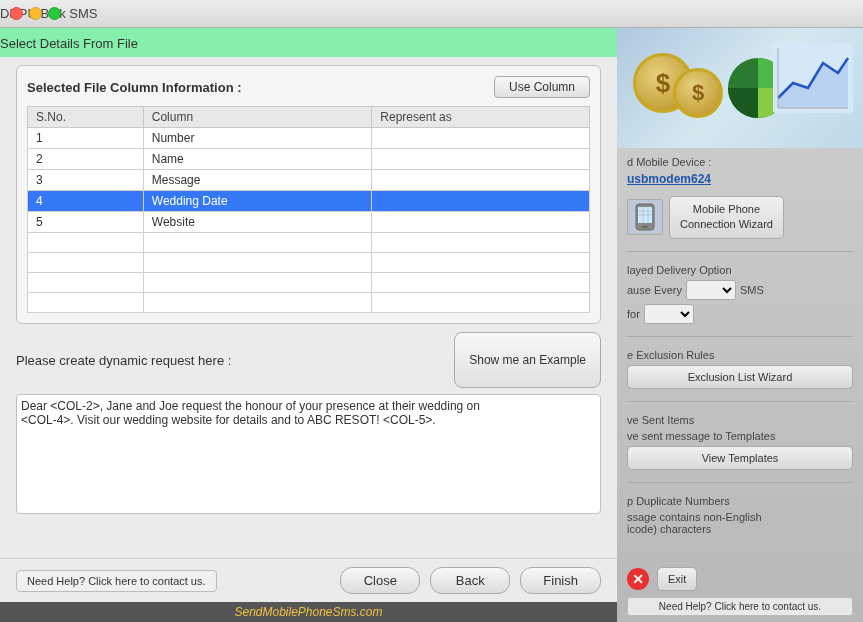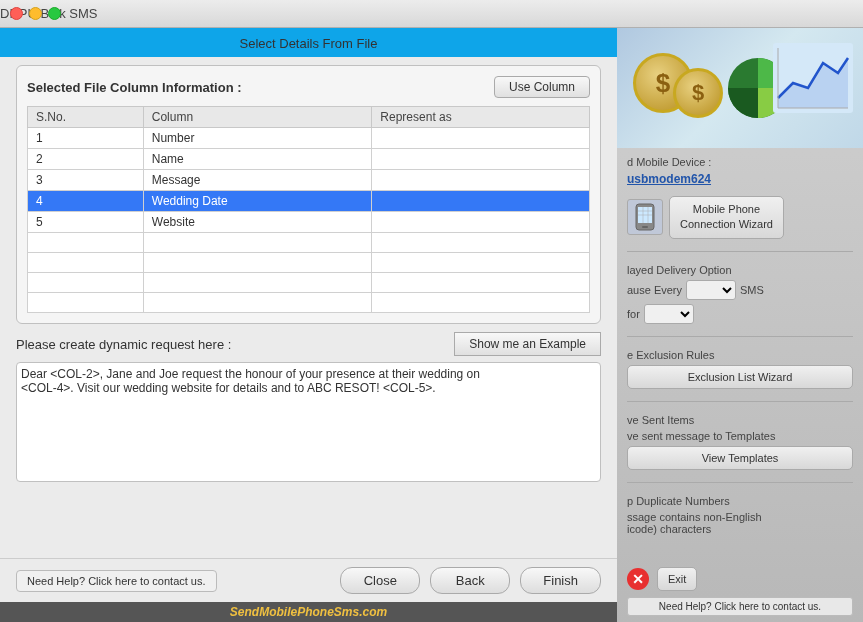--- a/index.html
+++ b/index.html
@@ -55,25 +55,24 @@
     .dialog-panel {
       width: 617px;
       height: 100%;
       background: #ebebeb;
       display: flex;
       flex-direction: column;
       padding: 0;
     }
 
     .dialog-title {
-      text-align: center;
       padding: 8px 0 6px 0;
       font-size: 13px;
       color: #333;
-      background: #0ea5e9;
+      background: #86efac;
     }
 
     .dialog-body {
       flex: 1;
       padding: 8px 16px 8px 16px;
       display: flex;
       flex-direction: column;
       gap: 8px;
     }
 
@@ -148,22 +147,22 @@
       align-items: center;
     }
     .msg-label {
       font-size: 13px;
       font-weight: 500;
       color: #333;
     }
     .btn-example {
       background: linear-gradient(to bottom, #f8f8f8, #e0e0e0);
       border: 1px solid #aaa;
-      border-radius: 0;
-      padding: 4px 14px;
+      border-radius: 8px;
+      padding: 20px 14px;
       font-size: 12px;
       cursor: pointer;
       color: #333;
     }
     .msg-textarea {
       width: 100%;
       height: 120px;
       border: 1px solid #c0c0c0;
       border-radius: 4px;
       background: #fff;
@@ -210,21 +209,21 @@
 
     
     .watermark-bar {
       background: #555;
       text-align: center;
       padding: 3px 0;
       font-size: 12px;
       color: #fff;
       font-style: italic;
     }
-    .watermark-bar span { color: #f0c040; font-weight: 700; }
+    .watermark-bar span { color: #f0c040; font-weight: 400; }
 
     
     .right-panel {
       width: 246px;
       height: 100%;
       background: linear-gradient(to bottom, #d0d0d0, #b8b8b8);
       display: flex;
       flex-direction: column;
       padding: 0;
       overflow: hidden;

